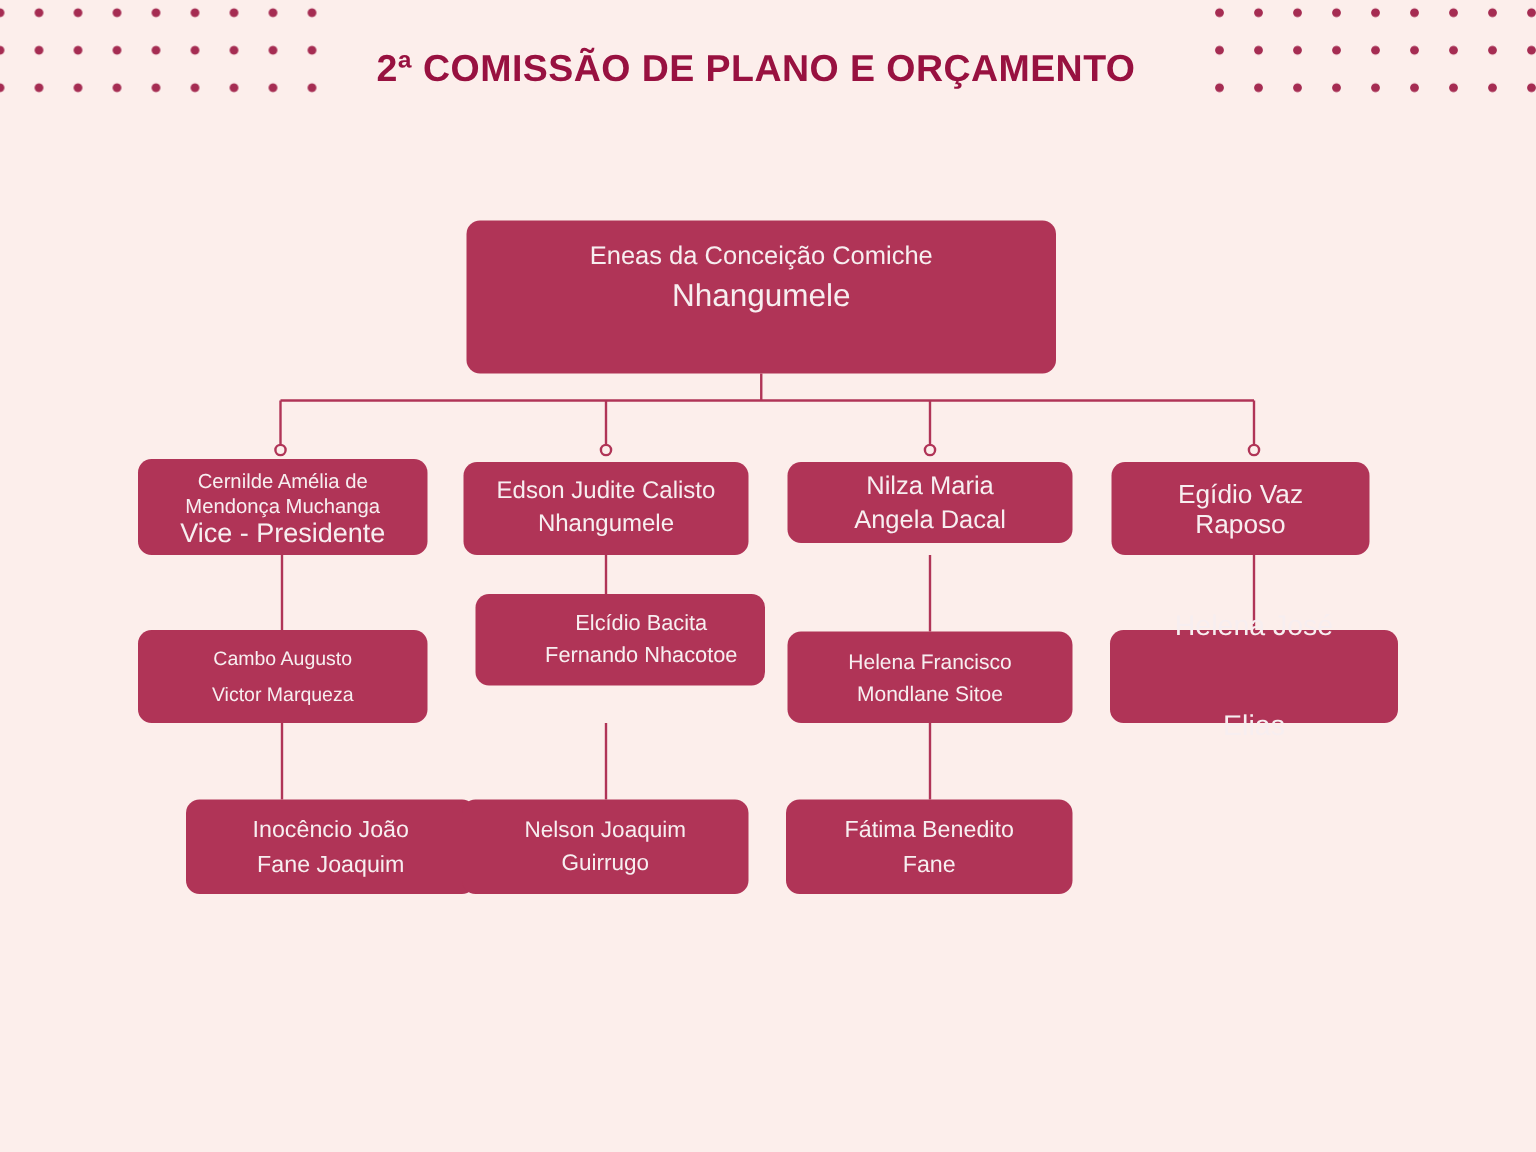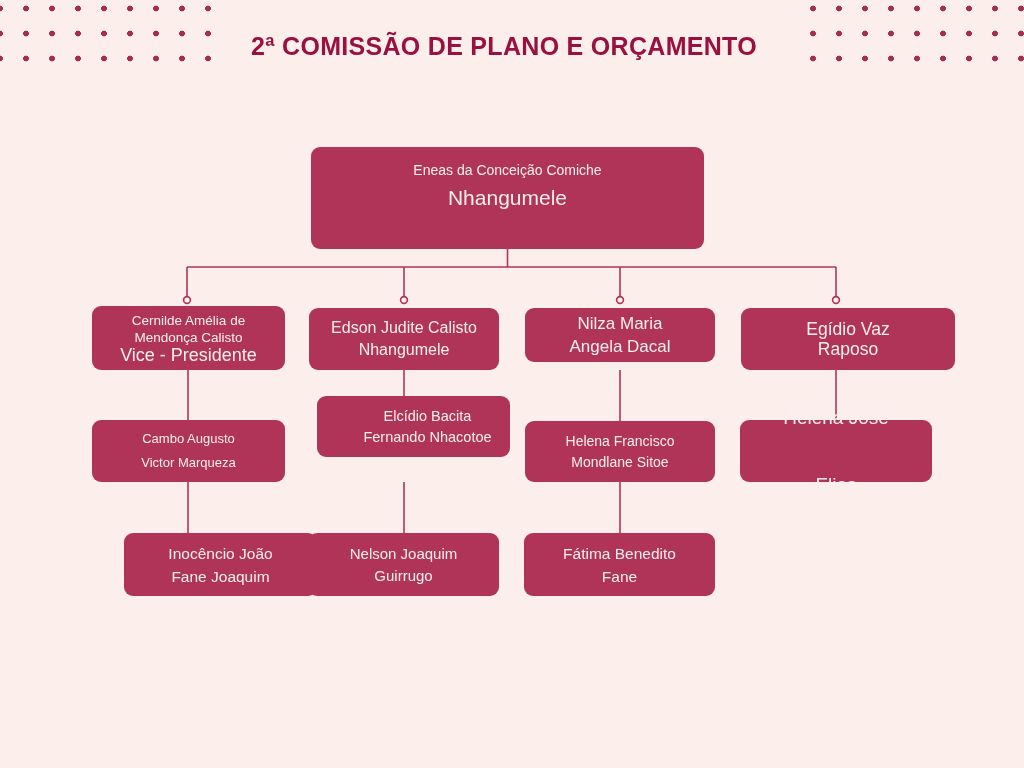--- a/index.html
+++ b/index.html
@@ -29,30 +29,30 @@
   .connectors circle { stroke:var(--connector,#b03457); stroke-width:1.6; fill:var(--background,#fceeeb); }
 
   .node {
     position:absolute; box-sizing:border-box;
     background:var(--box,#b03457); border-radius:9px;
     color:var(--box-text,#f7eef0);
     display:flex; flex-direction:column; align-items:center; justify-content:center;
     text-align:center;
   }
   .n-pres { left:311px; top:147px; width:393px; height:102px; justify-content:flex-start; padding-top:11px; }
-  .n-pres .name { font-size:14px; line-height:25px; }
+  .n-pres .name { font-size:17px; line-height:25px; }
   .n-pres .role { font-size:21px; line-height:30px; }
 
   .n-c1r1 { left:92px;  top:306px; width:193px; height:64px; }
   .n-c1r1 .nm   { font-size:13.5px; line-height:17px; }
   .n-c1r1 .role { font-size:18px;   line-height:19px; }
 
   .n-c2r1 { left:309px; top:308px; width:190px; height:62px; font-size:16px;   line-height:22px; }
   .n-c3r1 { left:525px; top:308px; width:190px; height:54px; font-size:17px; line-height:23px; }
-  .n-c4r1 { left:741px; top:308px; width:214px; height:62px; font-size:17.5px; line-height:20px; }
+  .n-c4r1 { left:741px; top:308px; width:172px; height:62px; font-size:17.5px; line-height:20px; }
 
   .n-c1r2 { left:92px;  top:420px; width:193px; height:62px; font-size:13px; line-height:24px; }
   .n-c2r2 { left:317px; top:396px; width:193px; height:61px; font-size:14.5px; line-height:21px;padding-left:28px; }
   .n-c3r2 { left:525px; top:421px; width:190px; height:61px; font-size:14px;   line-height:21px; }
   .n-c4r2 { left:740px; top:420px; width:192px; height:62px; font-size:19px;   line-height:27px;gap:40px; }
 
   .n-c1r3 { left:92px;  top:533px; width:193px; height:63px; font-size:15.5px; line-height:23px;margin-left:32px; }
   .n-c2r3 { left:308px; top:533px; width:191px; height:63px; font-size:15px;   line-height:22px; }
   .n-c3r3 { left:524px; top:533px; width:191px; height:63px; font-size:15.5px; line-height:23px; }
 </style>
@@ -86,21 +86,21 @@
     <path d="M620 482 V533"></path>
   </svg>
 
   <div class="node n-pres">
     <div class="name">Eneas da Conceição Comiche</div>
     <div class="role">Nhangumele</div>
   </div>
 
   <div class="node n-c1r1">
     <div class="nm">Cernilde Amélia de</div>
-    <div class="nm">Mendonça Calisto</div>
+    <div class="nm">Mendonça Muchanga</div>
     <div class="role">Vice - Presidente</div>
   </div>
 
   <div class="node n-c2r1">
     <div>Edson Judite Calisto</div>
     <div>Nhangumele</div>
   </div>
 
   <div class="node n-c3r1">
     <div>Nilza Maria</div>

